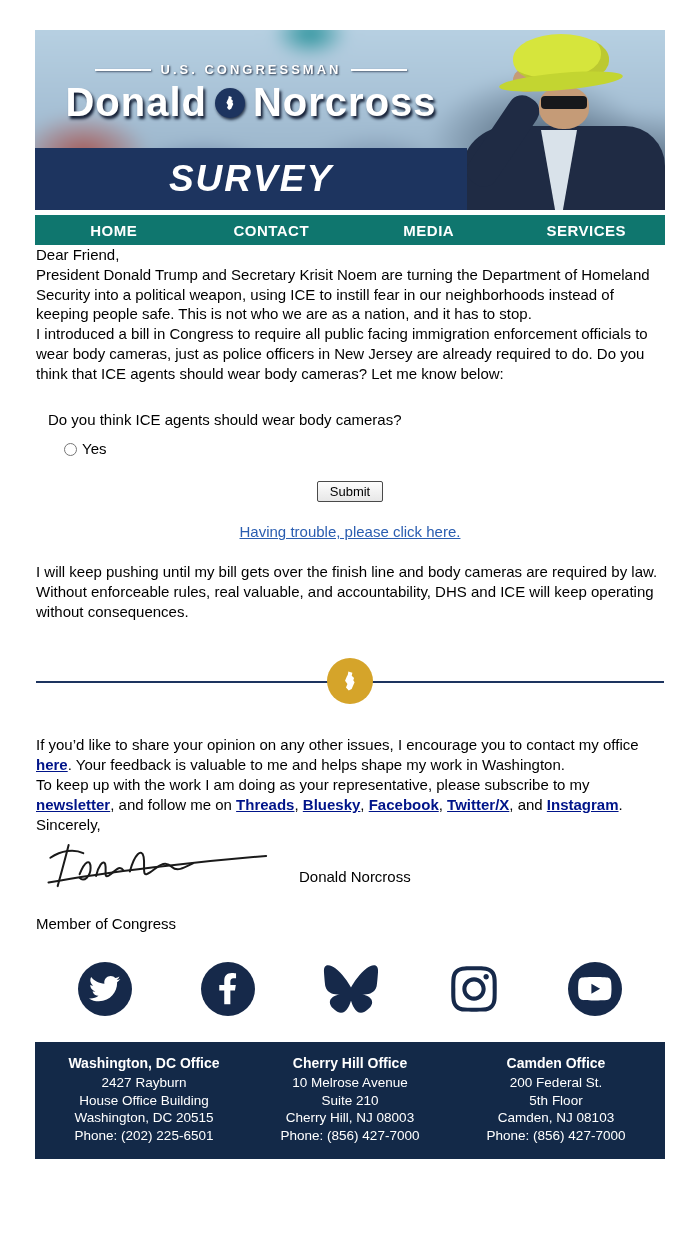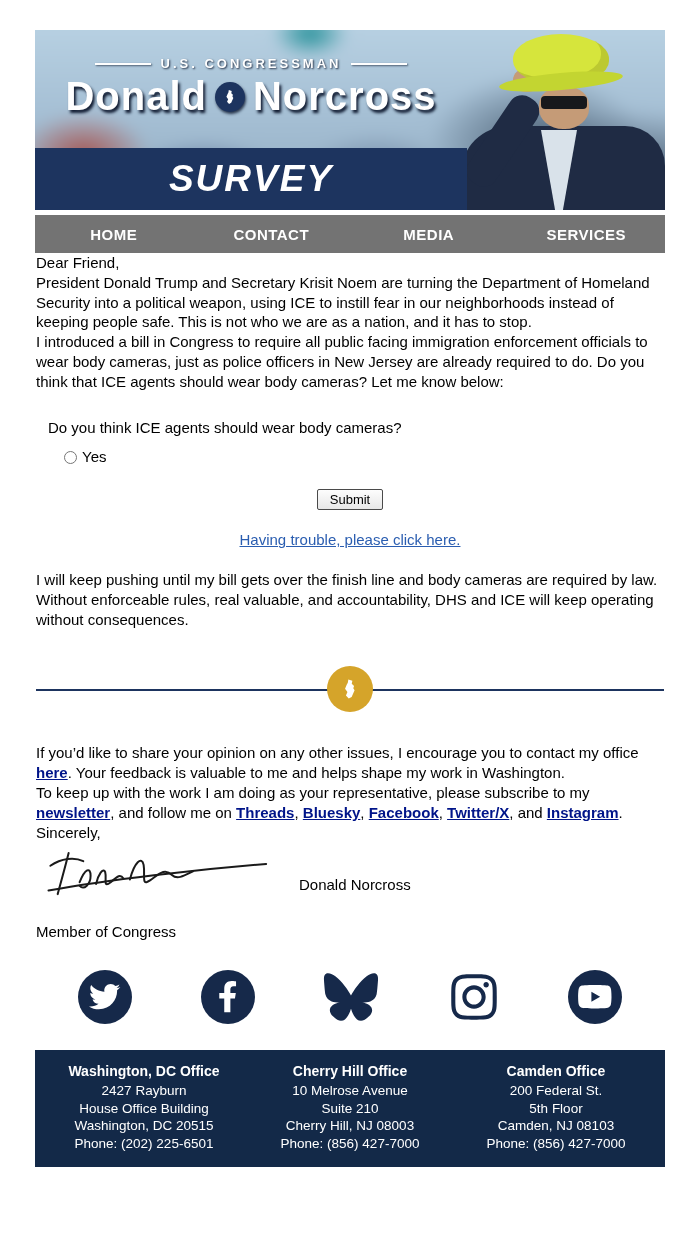--- a/index.html
+++ b/index.html
@@ -25,32 +25,32 @@
   .man div { position:absolute; }
   .hat-top  { left:60px; top:4px;  width:96px; height:50px; background:#d6e53c; border-radius:50% 50% 46% 46%; box-shadow:inset -8px -6px 0 rgba(140,150,30,.35); }
   .hat-brim { left:46px; top:43px; width:124px; height:17px; background:#c3d531; border-radius:50%; transform:rotate(-5deg); }
   .face     { left:86px; top:57px; width:50px; height:42px; background:#c59b77; border-radius:42% 42% 48% 48%; }
   .shades   { left:88px; top:66px; width:46px; height:13px; background:#17181c; border-radius:4px; }
   .hand     { left:60px; top:38px; width:28px; height:24px; background:#c59b77; border-radius:50%; }
   .arm      { left:34px; top:60px; width:32px; height:102px; background:#1f2b44; border-radius:14px; transform:rotate(34deg); }
   .torso    { left:8px;  top:96px; width:204px; height:90px; background:#1f2b44; border-radius:48px 40px 0 0; }
   .shirt    { left:88px; top:100px; width:36px; height:86px; background:#d9e2ea; clip-path:polygon(0 0,100% 0,58% 100%,42% 100%); }
 
-  .title-block { position:absolute; left:4px; top:26px; width:424px; text-align:center; color:#fff; z-index:3; }
+  .title-block { position:absolute; left:4px; top:32px; width:424px; text-align:center; color:#fff; z-index:3; }
   .pretitle { display:flex; align-items:center; justify-content:center; gap:10px; font-weight:bold; font-size:13px; letter-spacing:3px; text-shadow:1px 1px 2px rgba(8,18,40,.85); }
   .rule { width:56px; height:2px; background:#fff; box-shadow:1px 1px 2px rgba(8,18,40,.6); }
   .name-row { margin-top:3px; font-size:40px; font-weight:bold; letter-spacing:1px; display:flex; align-items:center; justify-content:center; gap:8px; text-shadow:2px 3px 3px rgba(8,18,40,.95); }
   .nj-badge { width:30px; height:30px; border-radius:50%; background:#1d345f; display:flex; align-items:center; justify-content:center; box-shadow:1px 2px 3px rgba(8,18,40,.8); flex:0 0 auto; }
   .nj-badge svg { width:16px; height:16px; }
 
   .survey-band { position:absolute; left:0; bottom:0; width:432px; height:62px; background:#1d345f; display:flex; align-items:center; justify-content:center; z-index:2; }
   .survey-band span { color:#fff; font-size:37px; font-weight:bold; font-style:italic; letter-spacing:2px; }
 
   
-  .nav { margin-top:5px; background:#737373; height:38px; display:flex; }
+  .nav { margin-top:5px; background:#0f766e; height:30px; display:flex; }
   .nav-item { flex:1; display:flex; align-items:center; justify-content:center; color:#fff; font-weight:bold; font-size:15px; text-decoration:none; letter-spacing:.5px; }
 
   
   .content { font-size:15px; line-height:1.32; color:#000; padding:0 1px; }
   .content p { margin:0 0; }
   .salutation { margin-top:15px; }
   .question { margin:26px 0 10px 12px; }
   .options { margin-left:28px; }
   .option { display:flex; align-items:center; gap:5px; margin:6px 0; cursor:pointer; }
   .option input { margin:0; }

